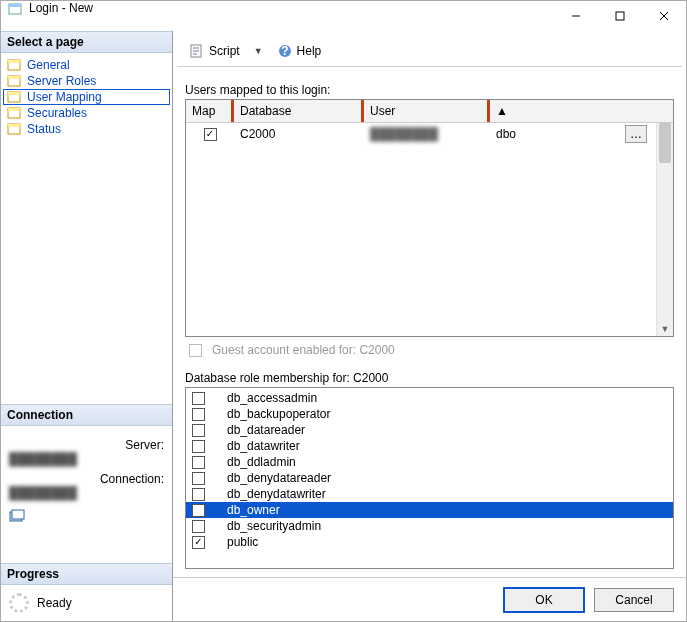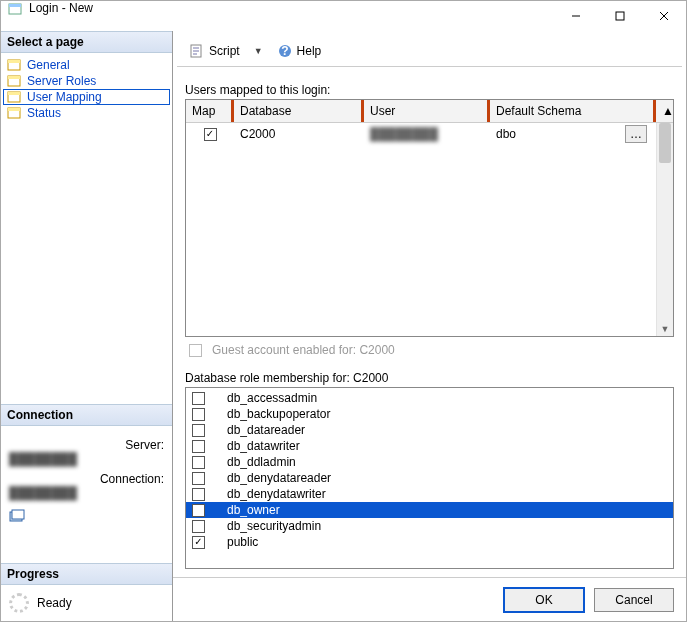--- a/index.html
+++ b/index.html
@@ -116,20 +116,27 @@
               <rect x="1" y="2" width="12" height="10" fill="#fff" stroke="#c90"></rect>
               <rect x="1" y="2" width="12" height="3" fill="#fe9"></rect>
             </svg></span>
           <span>User Mapping</span>
         </div>
         <div class="pageitem">
           <span class="picon"><svg viewBox="0 0 16 14">
               <rect x="1" y="2" width="12" height="10" fill="#fff" stroke="#c90"></rect>
               <rect x="1" y="2" width="12" height="3" fill="#fe9"></rect>
             </svg></span>
+          <span>Securables</span>
+        </div>
+        <div class="pageitem">
+          <span class="picon"><svg viewBox="0 0 16 14">
+              <rect x="1" y="2" width="12" height="10" fill="#fff" stroke="#c90"></rect>
+              <rect x="1" y="2" width="12" height="3" fill="#fe9"></rect>
+            </svg></span>
           <span>Status</span>
         </div>
       </div>
     <div class="spacer"></div>
     <div class="section-hdr">Connection</div>
     <div class="conninfo">
       <div class="lbl">Server:</div>
       <div class="val">████████</div>
       <div class="lbl">Connection:</div>
       <div class="val">████████</div>
@@ -167,21 +174,20 @@
       </div>
     </div>
 
     <div class="content">
       <div class="lbltxt">Users mapped to this login:</div>
       <div class="grid">
         <div class="gridhdr">
           <div class="gh c0">Map</div>
           <div class="gh c1">Database</div>
           <div class="gh c2">User</div>
-          <div class="gh c3">Default Schema</div>
           <div class="gh scroll">▲</div>
         </div>
         <div class="gridbody" id="gridbody">
             <div class="grow">
               <div class="gc c0">
                 <span class="chk on"></span>
               </div>
               <div class="gc c1">C2000</div>
               <div class="gc c2">████████</div>
               <div class="gc c3">

